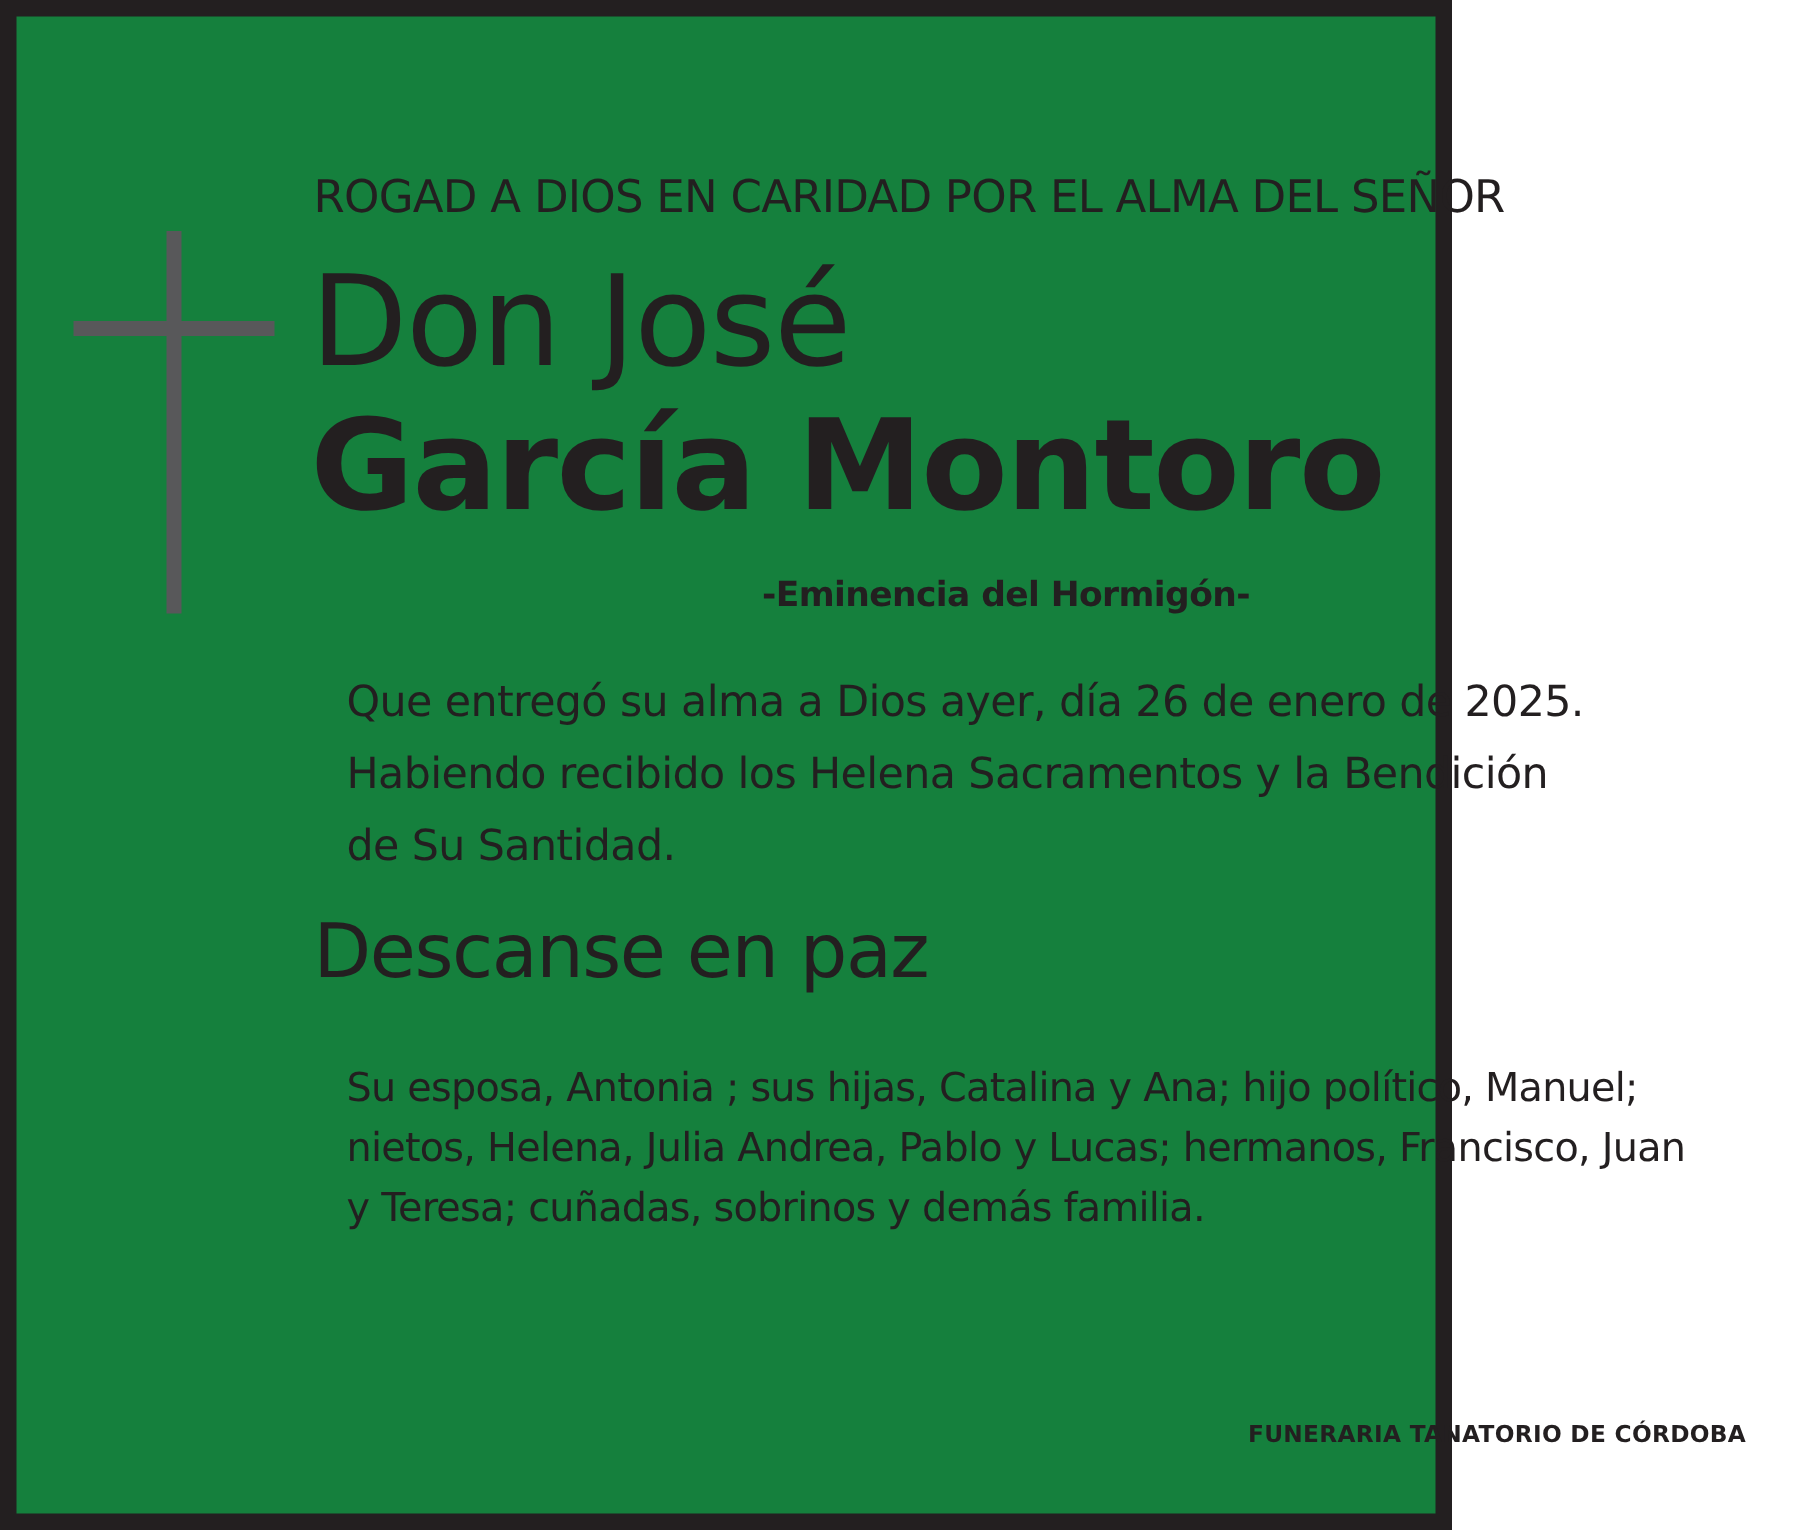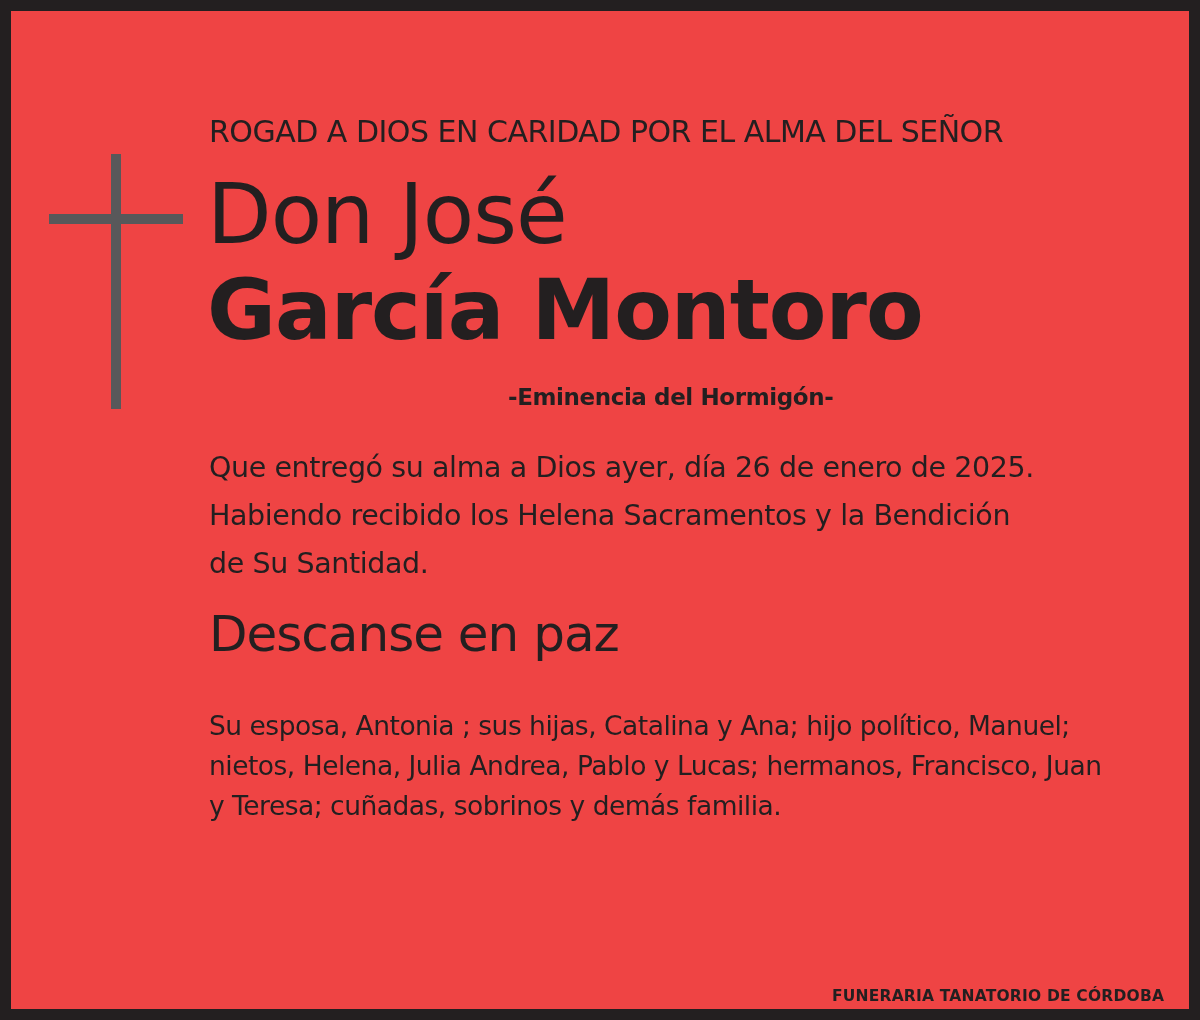--- a/index.html
+++ b/index.html
@@ -1,30 +1,30 @@
 <!DOCTYPE html>
 <html><head>
 <meta charset="utf-8">
 <style>
   html, body { margin: 0; padding: 0; background: #ffffff; }
   body { width: 1200px; height: 1020px; position: relative; overflow: hidden; font-family: "DejaVu Sans", sans-serif; color: #231f20; }
-  .frame { position: absolute; left: 0; top: 0; width: 1200px; height: 1020px; box-sizing: border-box; border: 11px solid #231f20; background: #ef4444; }
+  .frame { position: absolute; left: 0; top: 0; width: 968px; height: 1020px; box-sizing: border-box; border: 11px solid #231f20; background: #15803d; }
   .cross-v { position: absolute; left: 100px; top: 143px; width: 10px; height: 255px; background: #58585a; }
   .cross-h { position: absolute; left: 38px; top: 203px; width: 134px; height: 10px; background: #58585a; }
   .abs { position: absolute; white-space: nowrap; }
   .intro { left: 198px; top: 103px; font-size: 30px; letter-spacing: -0.5px; font-weight: 400; }
   .name1 { left: 196px; top: 158px; font-size: 84px; font-weight: 400; letter-spacing: -1px; line-height: 90px; }
   .name2 { left: 196px; top: 254px; font-size: 84px; font-weight: 700; letter-spacing: -1px; line-height: 90px; }
   .nick { left: 497px; top: 373px; font-size: 23px; font-weight: 700; letter-spacing: -0.4px; }
   .body1 { left: 198px; top: 433px; font-size: 28.5px; line-height: 48px; letter-spacing: -0.4px; }
   .rip { left: 198px; top: 584px; font-size: 50px; letter-spacing: -1px; font-weight: 400; margin-top: 10px; }
   .family { left: 198px; top: 695px; font-size: 26.5px; line-height: 40px; letter-spacing: -0.5px; }
   .ruegan { left: 198px; top: 856px; font-size: 23.5px; line-height: 28px; letter-spacing: -0.4px; }
-  .footer { left: 821px; top: 976px; font-size: 15.5px; font-weight: 700; letter-spacing: 0.2px; }
-  .line { display: block; }
+  .footer { left: 821px; top: 936px; font-size: 15.5px; font-weight: 700; letter-spacing: 0.2px; }
+  .line { display: block; margin-left: 22px; }
 </style>
 </head>
 <body>
 
 <div class="frame">
   <div>
     <div class="cross-v"></div>
     <div class="cross-h"></div>
   </div>
 

